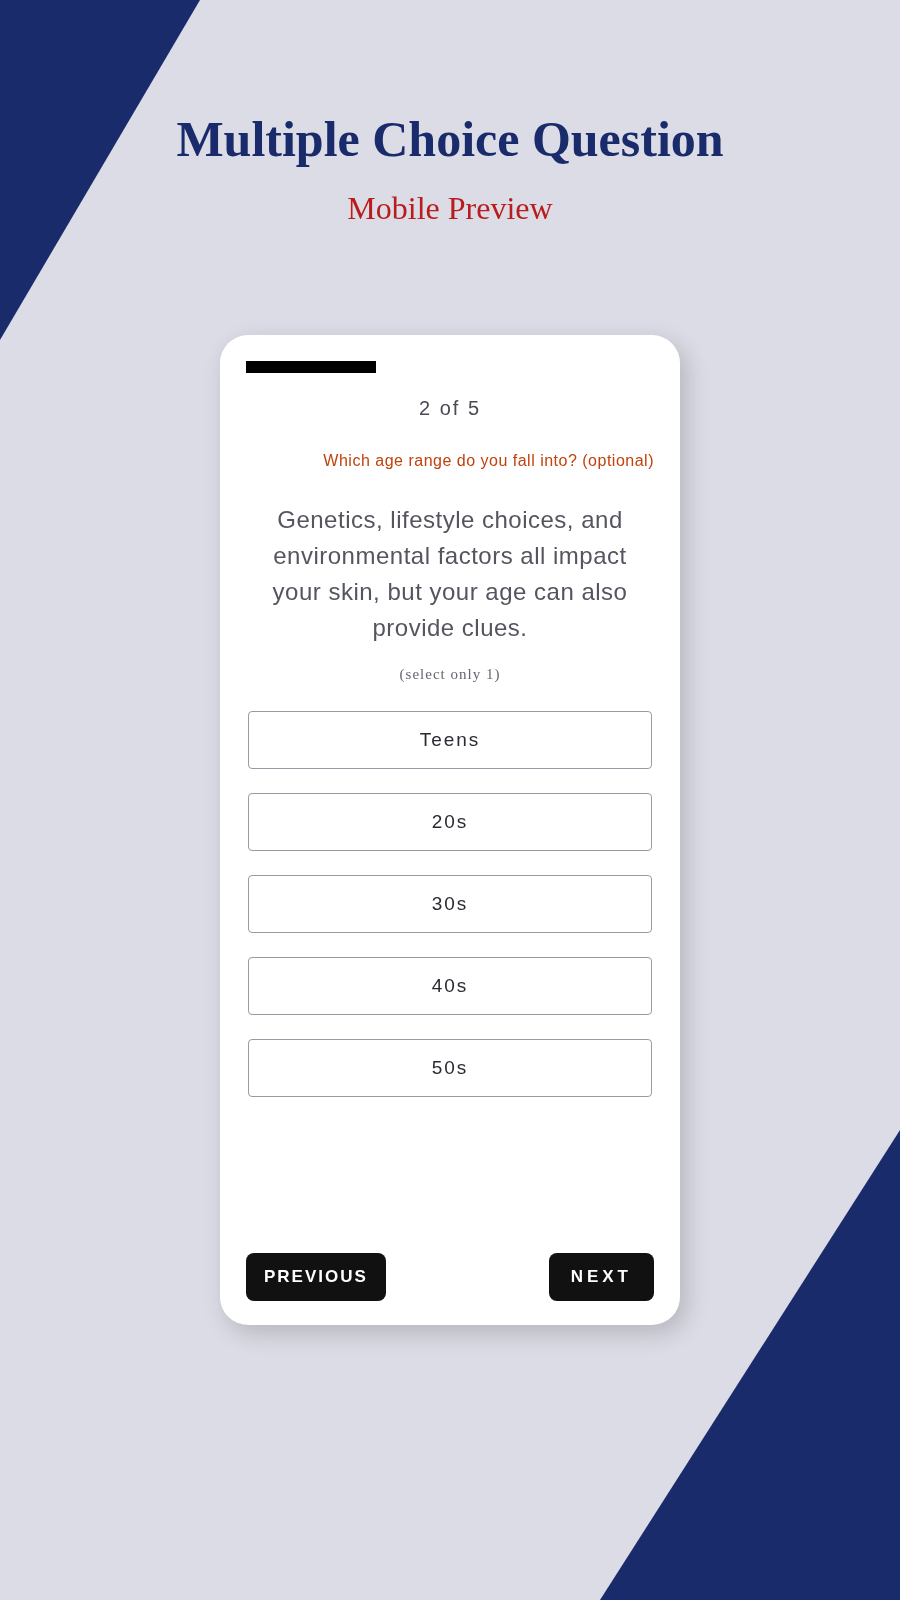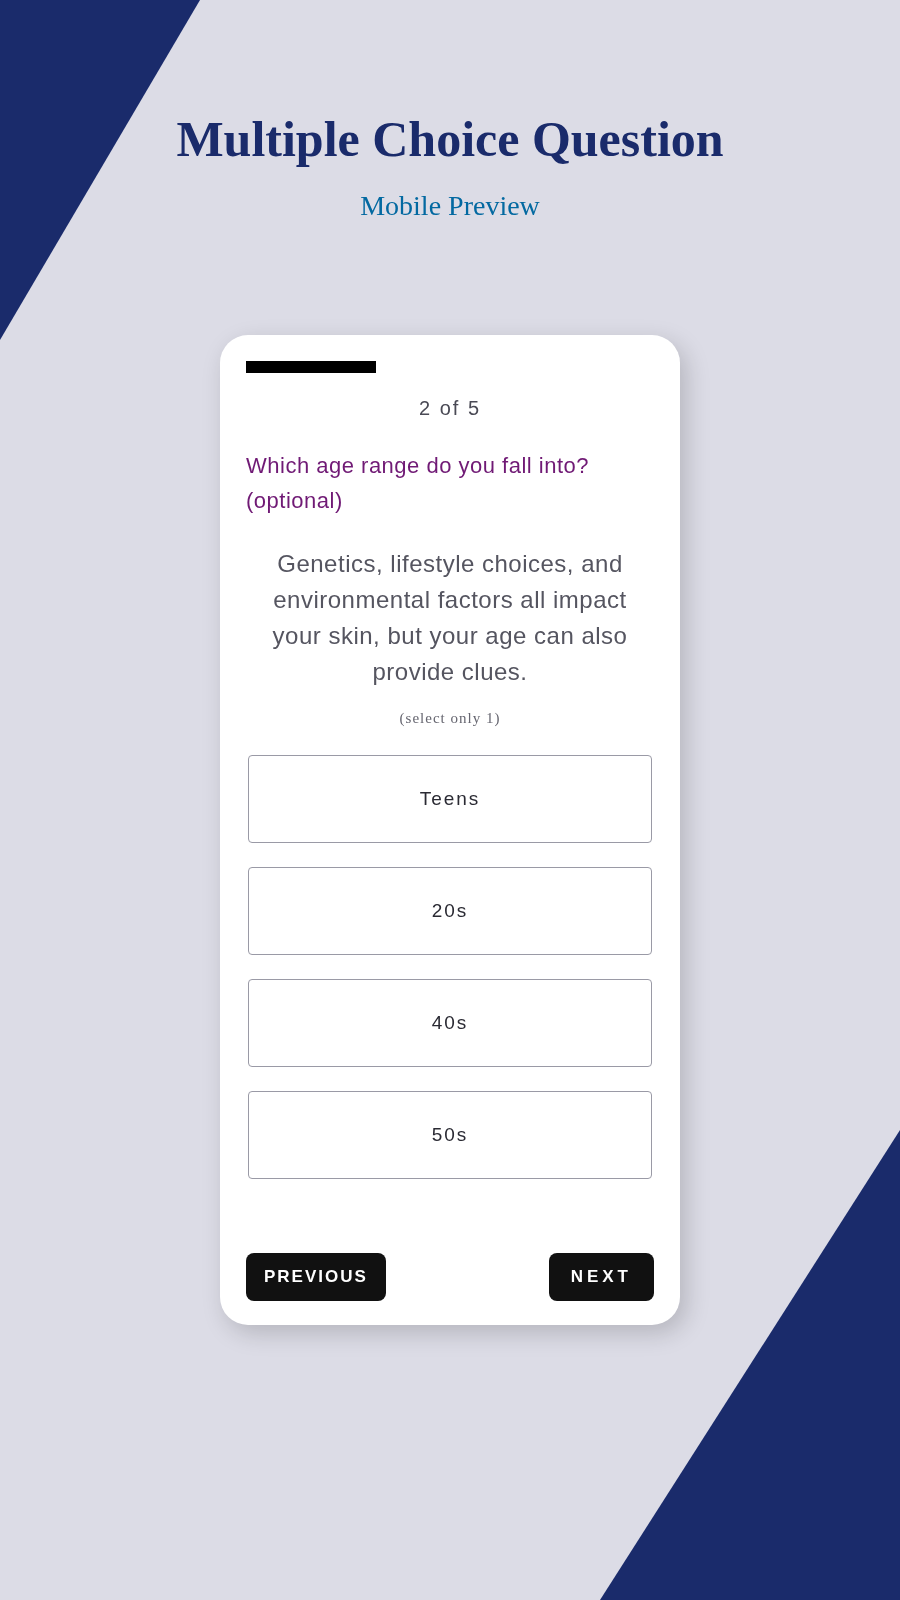--- a/index.html
+++ b/index.html
@@ -30,22 +30,22 @@
     top: 110px; left: 0; right: 0;
     text-align: center;
     font-size: 50px;
     font-weight: bold;
     color: #1a2b6b;
   }
   .page-subtitle {
     position: absolute;
     top: 190px; left: 0; right: 0;
     text-align: center;
-    font-size: 28px;
-    color: #0369a1;
+    font-size: 32px;
+    color: #b91c1c;
   }
   .phone {
     position: absolute;
     top: 335px;
     left: 50%;
     transform: translateX(-50%);
     width: 460px;
     height: 990px;
     background: #fff;
     border-radius: 28px;
@@ -60,23 +60,23 @@
     margin-bottom: 24px;
   }
   .step-counter {
     text-align: center;
     color: #4a4a55;
     font-size: 20px;
     letter-spacing: 2px;
     margin-bottom: 28px;
   }
   .question {
-    text-align: left;
-    color: #701a75;
-    font-size: 22px;
+    text-align: right;
+    color: #c2410c;
+    font-size: 16px;
     line-height: 1.6;
     letter-spacing: 0.5px;
     margin-bottom: 28px;
   }
   .description {
     text-align: center;
     color: #555560;
     font-size: 24px;
     line-height: 1.5;
     letter-spacing: 0.5px;
@@ -93,21 +93,21 @@
   }
   .options {
     display: flex;
     flex-direction: column;
     gap: 24px;
     padding: 0 2px;
   }
   .option {
     border: 1px solid #9a9aa6;
     border-radius: 4px;
-    height: 88px;
+    height: 58px;
     display: flex;
     align-items: center;
     justify-content: center;
     font-size: 19px;
     letter-spacing: 2px;
     color: #2a2a33;
     cursor: pointer;
     background: #fff;
   }
   .nav-buttons {
@@ -142,20 +142,21 @@
 <div class="phone">
   <div class="progress-bar"></div>
   <div class="step-counter">2  of  5</div>
   <div class="question">Which age range do you fall into? (optional)</div>
   <div class="description">Genetics, lifestyle choices, and environmental factors all impact your skin, but your age can also provide clues.</div>
   <div class="select-hint">(select only 1)</div>
 
   <div class="options">
     <div class="option">Teens</div>
     <div class="option">20s</div>
+    <div class="option">30s</div>
     <div class="option">40s</div>
     <div class="option">50s</div>
   </div>
 
   <div class="nav-buttons">
     <button class="nav-btn">PREVIOUS</button>
     <button class="nav-btn next">NEXT</button>
   </div>
 </div>
 

